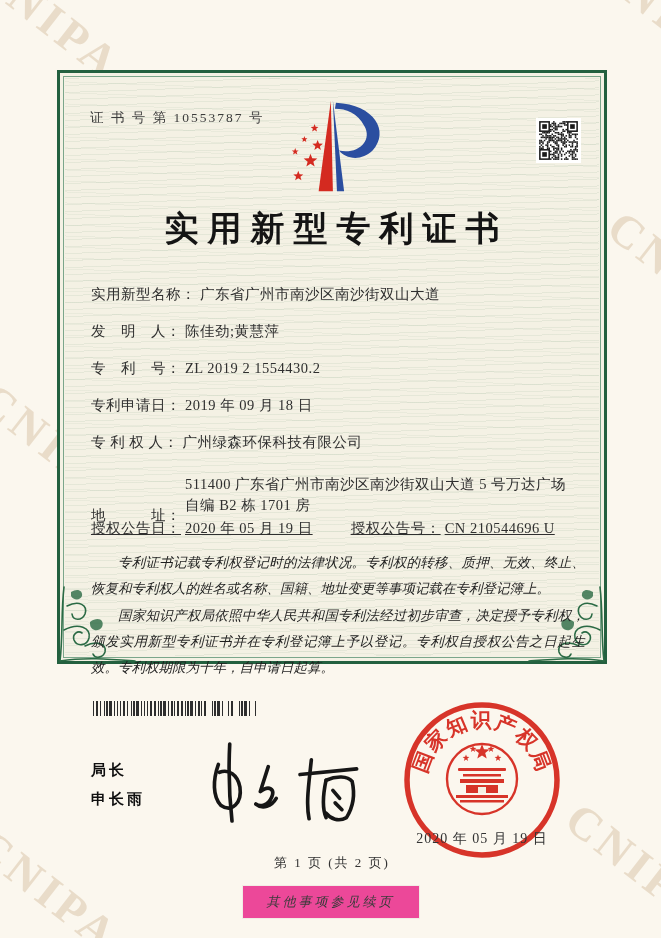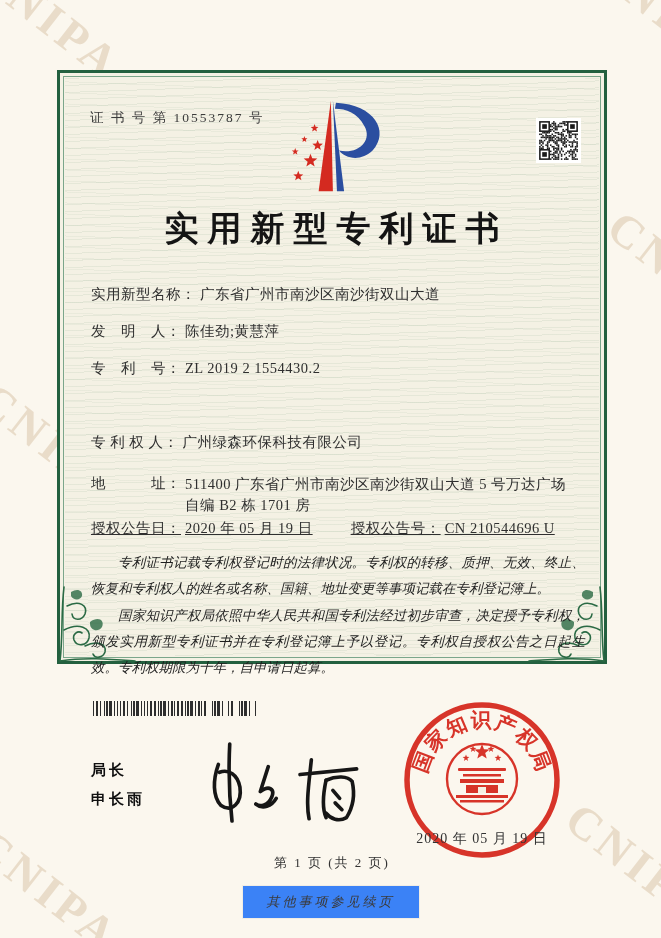--- a/index.html
+++ b/index.html
@@ -46,21 +46,21 @@
   .fl-r{right:-3px;bottom:-3px;transform:scaleX(-1);}
   
   .cert-no{position:absolute;left:30px;top:36px;font-size:13.5px;letter-spacing:2px;color:#3c3c3c;}
   .logo{position:absolute;left:223px;top:24px;width:112px;height:98px;}
   .qr{position:absolute;left:476px;top:45px;width:45px;height:45px;background:#fff;}
   .title{
     position:absolute;left:0;top:133px;width:100%;text-align:center;
     font-size:34px;font-weight:bold;letter-spacing:9px;text-indent:9px;color:#141414;
   }
   .row{position:absolute;left:31px;font-size:14.5px;letter-spacing:.5px;color:#2f2f2f;white-space:nowrap;}
-  .row .lbl{margin-right:4px;}
+  .row .lbl{margin-right:4px;margin-top:32px;}
   .r1{top:212px}.r2{top:249px}.r3{top:286px}.r4{top:323px}.r5{top:360px}
   .r6{top:401px;white-space:normal;display:flex;}
   .r6 .vwrap{line-height:21px;}
   .r7{top:446px;display:flex;text-decoration:underline;}
   .r7 .pair2{margin-left:38px;}
   .paras{
     position:absolute;left:31px;top:477px;width:494px;
     font-style:italic;font-size:13.5px;line-height:1.95;color:#1f1f1f;text-align:justify;
   }
   .paras p{text-indent:2em;}
@@ -82,21 +82,21 @@
   .seal-date{
     position:absolute;left:346px;top:757px;width:152px;text-align:center;
     font-size:14px;letter-spacing:1px;color:#333;
   }
   .page-ind{
     position:absolute;left:0;top:781px;width:100%;text-align:center;
     font-size:13px;letter-spacing:2px;color:#333;
   }
   .note-box{
     position:absolute;left:50%;top:886px;transform:translateX(-50%);
-    background:#3b82f6;padding:7px 24px;box-shadow:0 0 0 1px rgba(0,0,0,.04);
+    background:#ec4899;padding:7px 24px;box-shadow:0 0 0 1px rgba(0,0,0,.04);
     font-style:italic;font-size:13px;letter-spacing:3px;color:#3b3b3b;white-space:nowrap;
   }
 </style>
 </head>
 <body>
 
 <div class="page">
 
   <div class="wm wm1">CNIPA</div>
   <div class="wm wm2">CNIPA</div>
@@ -408,20 +408,23 @@
 
     <div class="row r1">
       <span class="lbl">实用新型名称：</span><span>广东省广州市南沙区南沙街双山大道</span>
     </div>
     <div class="row r2">
       <span class="lbl">发　明　人：</span><span>陈佳劲;黄慧萍</span>
     </div>
     <div class="row r3">
       <span class="lbl">专　利　号：</span><span>ZL 2019 2 1554430.2</span>
     </div>
+    <div class="row r4">
+      <span class="lbl">专利申请日：</span><span>2019 年 09 月 18 日</span>
+    </div>
     <div class="row r5">
       <span class="lbl">专 利 权 人：</span><span>广州绿森环保科技有限公司</span>
     </div>
     <div class="row r6">
       <span class="lbl">地　　　址：</span>
       <span class="vwrap">
         <span style="display:block">511400 广东省广州市南沙区南沙街双山大道 5 号万达广场</span>
         <span style="display:block">自编 B2 栋 1701 房</span>
       </span>
     </div>

